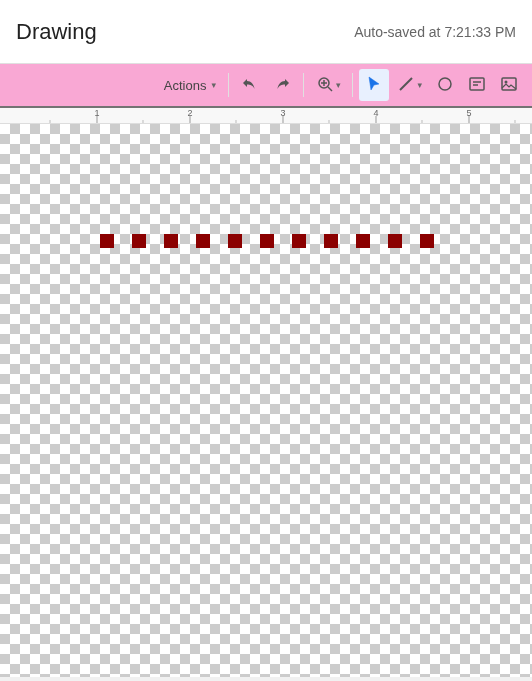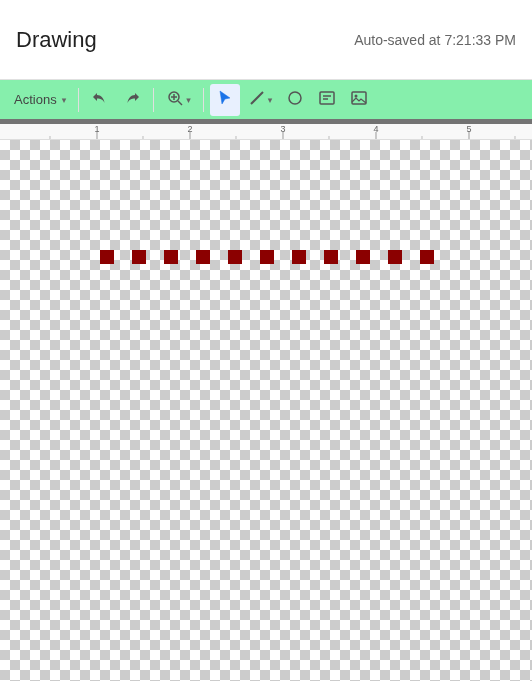--- a/index.html
+++ b/index.html
@@ -1,46 +1,47 @@
 <!DOCTYPE html>
 <html><head>
   <meta charset="utf-8">
   <style>
     * { margin: 0; padding: 0; box-sizing: border-box; }
     body { width: 532px; height: 681px; font-family: Arial, sans-serif; background: #f1f1f1; overflow: hidden; }
 
     
     .title-bar {
       background: #fff;
-      height: 80px;
+      height: 64px;
       display: flex;
       align-items: center;
       justify-content: space-between;
       padding: 12px 16px;
       border-bottom: 1px solid #e0e0e0;
     }
     .title-bar-title {
       font-size: 22px;
       font-weight: 400;
       color: #222;
     }
     .title-bar-autosave {
       font-size: 14px;
       color: #666;
     }
 
     
     .toolbar {
-      background: #86efac;
+      background: #f9a8d4;
       height: 44px;
       display: flex;
       align-items: center;
       padding: 0 8px;
-      border-bottom: 5px solid #737373;
+      border-bottom: 2px solid #737373;
       gap: 2px;
+      justify-content: flex-end;
     }
     .toolbar-btn {
       display: flex;
       align-items: center;
       padding: 4px 6px;
       border: none;
       background: none;
       cursor: pointer;
       border-radius: 3px;
       font-size: 13px;

